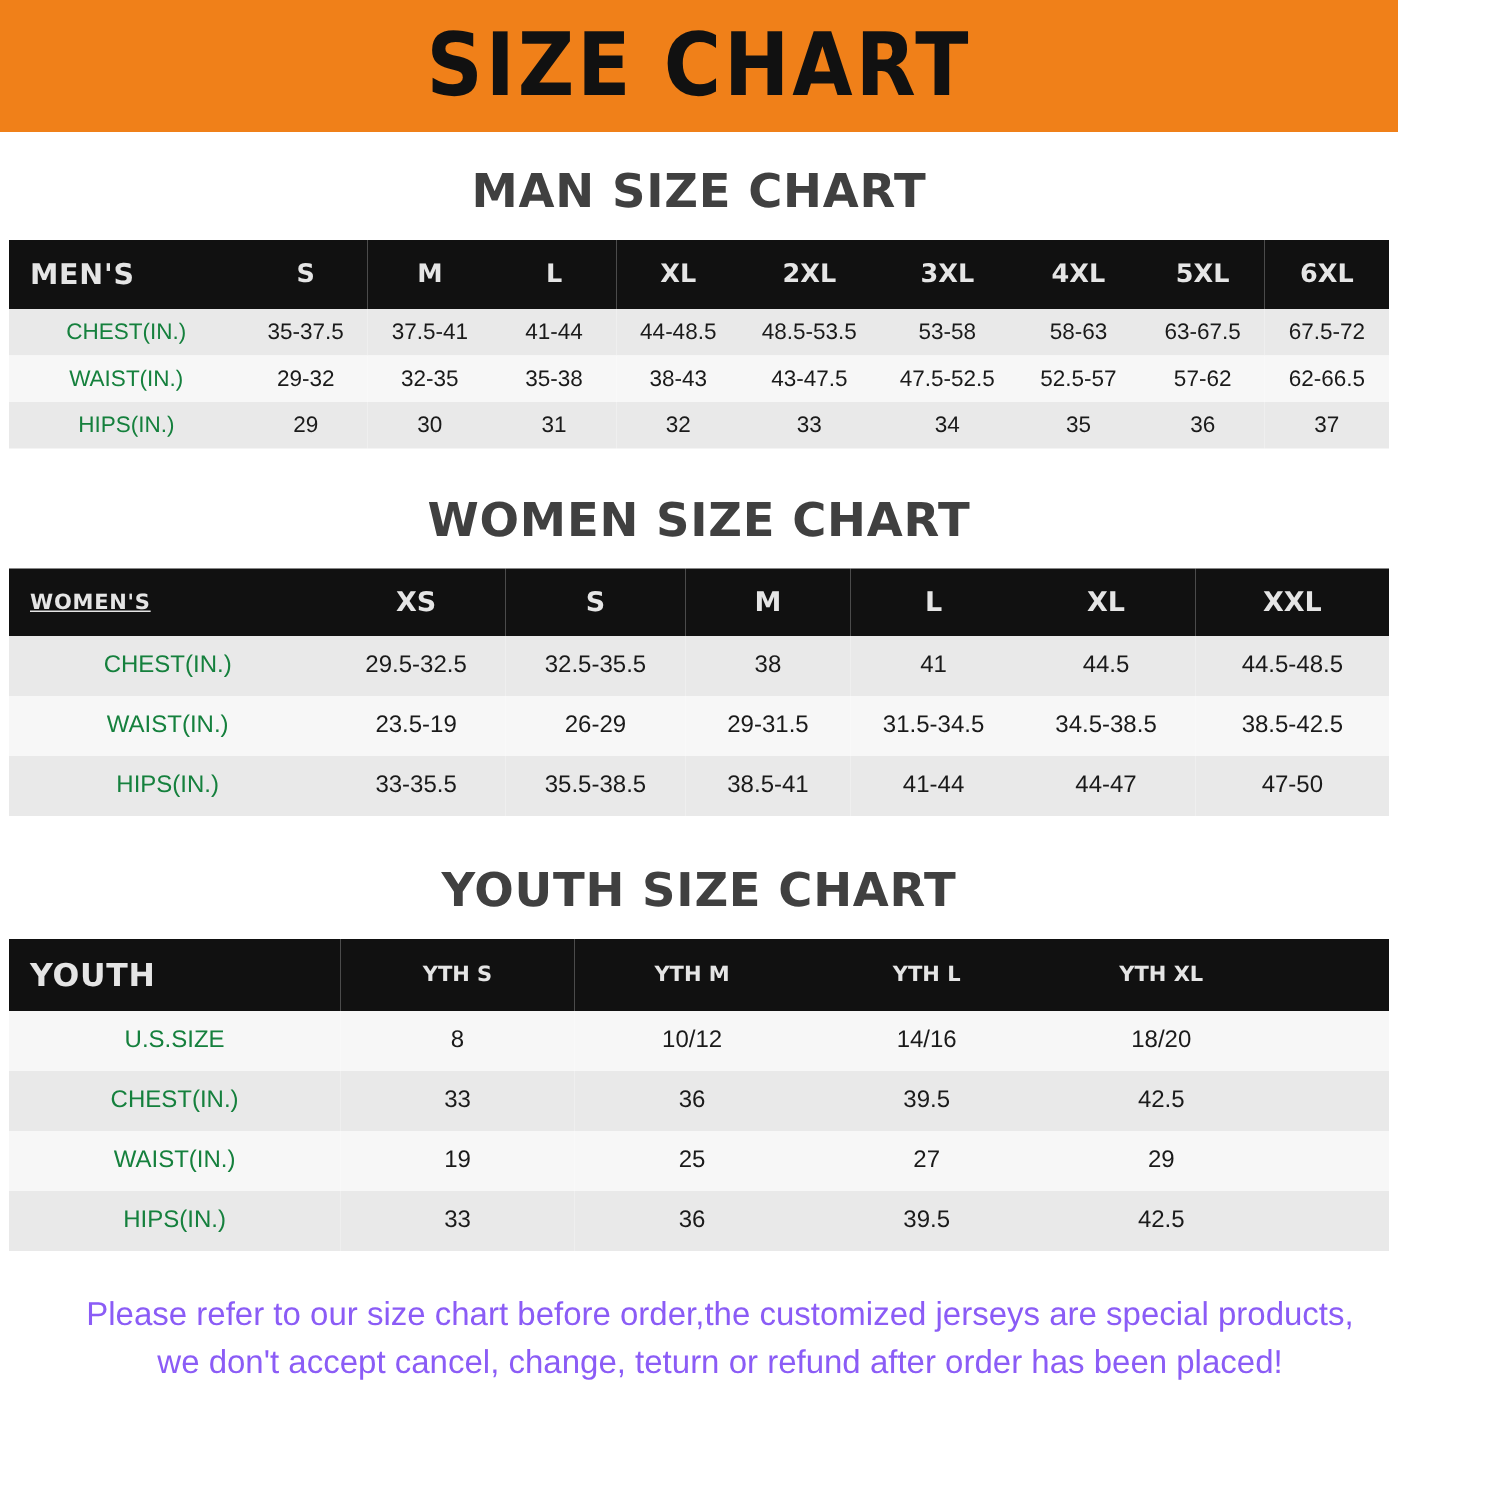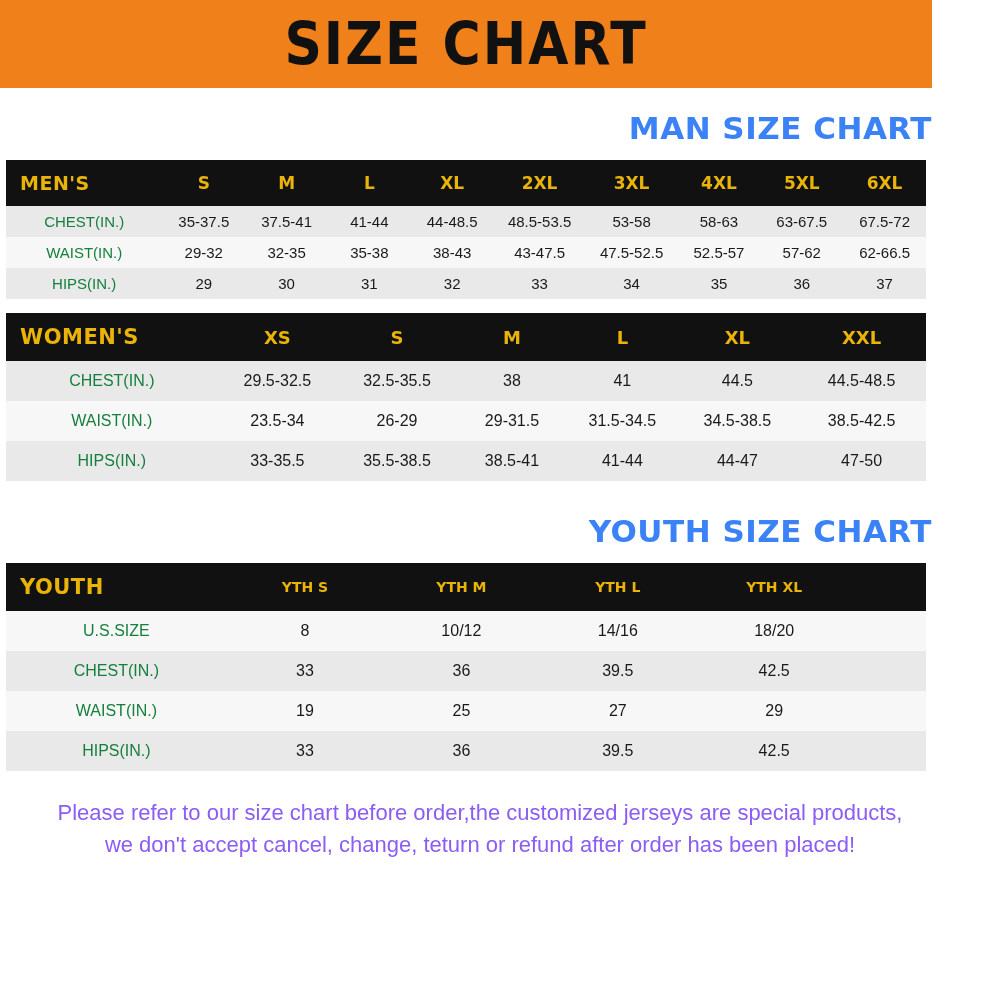--- a/index.html
+++ b/index.html
@@ -30,25 +30,25 @@
     font-family: "DejaVu Sans", sans-serif;
     font-weight: 900;
     font-size: 52px;
     letter-spacing: 2px;
     color: #111111;
     line-height: 1;
     transform: scaleY(1.12);
   }
   
   .section-title {
-    text-align: right;
+    text-align: center;
     font-family: "DejaVu Sans", sans-serif;
     font-weight: 900;
     font-size: 31px;
-    color: #3b82f6;
+    color: #404040;
     letter-spacing: 0.5px;
   }
   .t-man   { margin-top: 22px; }
   .t-women { margin-top: 30px; }
   .t-youth { margin-top: 32px; }
 
   
   .tbl-wrap {
     margin: 14px auto 0 auto;
     width: 920px;
@@ -59,21 +59,21 @@
     table-layout: fixed;
   }
   table tr { height: 31px; }
   table.women tr { height: 40px; }
   table.youth tr { height: 40px; }
 
   thead tr {
     background: #111111;
   }
   thead th {
-    color: #eab308;
+    color: #e5e5e5;
     font-family: "DejaVu Sans", sans-serif;
     font-weight: 900;
     font-size: 17px;
     text-align: center;
     padding: 12px;
   }
   thead th.firstcol {
     text-align: left;
     padding-left: 14px;
     font-size: 19px;
@@ -87,21 +87,21 @@
     color: #1a1a1a;
     text-align: center;
     padding: 0;
   }
   tbody td.firstcol {
     text-align: center;
     font-size: 15px;
     color: #15803d;
   }
   table.women thead th { font-size: 18px; }
-  table.women thead th.firstcol { font-size: 21px; }
+  table.women thead th.firstcol { font-size: 14px; text-decoration: underline; }
   table.women tbody td { font-size: 16px; }
   table.youth thead th { font-size: 14px; }
   table.youth thead th.firstcol { font-size: 21px; margin-left: 44px; }
   table.youth tbody td { font-size: 16px; }
 
   
   .note {
     margin: 26px auto 0 auto;
     width: 960px;
     text-align: center;
@@ -184,20 +184,21 @@
           <td>33</td>
           <td>34</td>
           <td>35</td>
           <td>36</td>
           <td>37</td>
         </tr>
       </tbody>
     </table>
   </div>
 
+  <div class="section-title t-women">WOMEN SIZE CHART</div>
   <div class="tbl-wrap">
     <table class="women">
       <colgroup>
         <col style="width:23%">
           <col style="width:13%">
           <col style="width:13%">
           <col style="width:12%">
         <col style="width:12%">
           <col style="width:13%">
           <col style="width:14%">
@@ -218,21 +219,21 @@
           <td class="firstcol">CHEST(IN.)</td>
           <td>29.5-32.5</td>
           <td>32.5-35.5</td>
           <td>38</td>
           <td>41</td>
           <td>44.5</td>
           <td>44.5-48.5</td>
         </tr>
         <tr class="even">
           <td class="firstcol">WAIST(IN.)</td>
-          <td>23.5-34</td>
+          <td>23.5-19</td>
           <td>26-29</td>
           <td>29-31.5</td>
           <td>31.5-34.5</td>
           <td>34.5-38.5</td>
           <td>38.5-42.5</td>
         </tr>
         <tr class="odd">
           <td class="firstcol">HIPS(IN.)</td>
           <td>33-35.5</td>
           <td>35.5-38.5</td>

